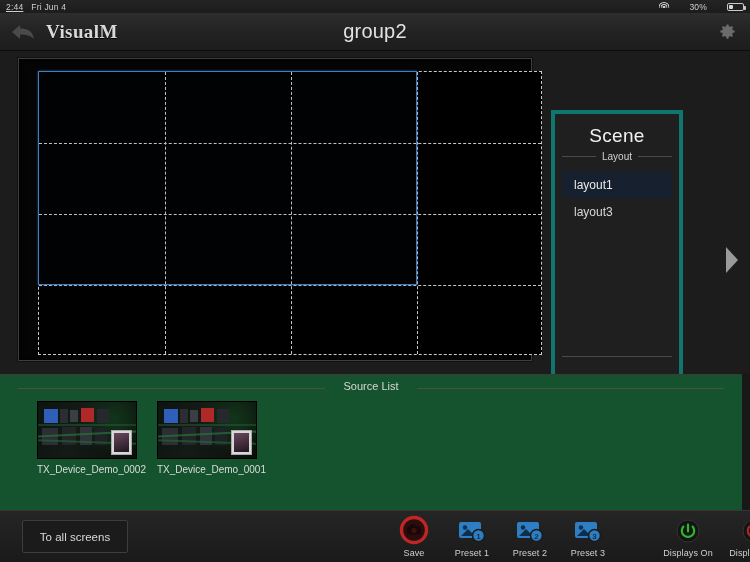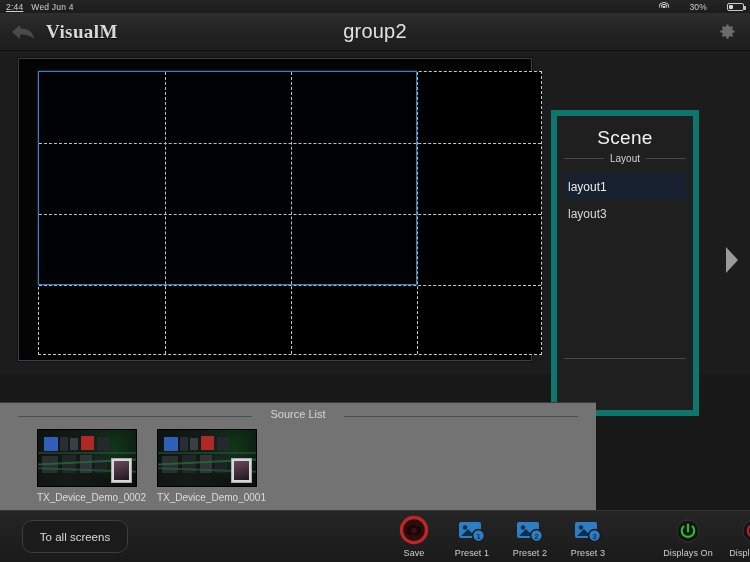--- a/index.html
+++ b/index.html
@@ -68,49 +68,49 @@
   .grid .vline{ position:absolute; top:0; bottom:0; width:0; border-left:1px dashed #c9c9c9; }
   .grid .hline{ position:absolute; left:0; right:0; height:0; border-top:1px dashed #c9c9c9; }
   .selection{
     position:absolute; border:1px solid #3e7fc1;
     box-shadow:0 0 2px rgba(62,127,193,.7);
     background:rgba(20,45,75,.05);
   }
 
   
   .scene{
-    position:absolute; left:551px; top:59px; width:148px; height:306px;
-    background:#1f1f1f; border:6px solid #0f766e;
+    position:absolute; left:551px; top:59px; width:132px; height:306px;
+    background:#1f1f1f; border:4px solid #0f766e;
   }
   .scene-title{
     text-align:center; color:#f2f2f2; font-size:19px; padding-top:11px; letter-spacing:.3px;
   }
   .legend{
     position:relative; margin:9px 7px 0 7px; height:11px;
   }
   .legend .ltext{
     position:absolute; left:50%; transform:translateX(-50%); top:-5px;
     background:#1f1f1f; padding:0 6px; font-size:10px; color:#d2d2d2;
   }
   .legend .lline{ position:absolute; top:0; left:0; right:0; border-top:1px solid #4a4a4a; }
   .layout-list{ margin:4px 7px 0 7px; }
   .layout-item{
-    height:27px; display:flex; align-items:center; padding-left:4px;
+    height:27px; display:flex; align-items:center; padding-left:12px;
     font-size:12px; color:#d8d8d8; cursor:pointer;
   }
   .layout-item.selected{ background:#16202e; color:#eaeaea; }
   .scene-divider{ position:absolute; left:7px; right:7px; top:242px; border-top:1px solid #4a4a4a; }
 
   .next-arrow{
     position:absolute; left:724px; top:194px; width:16px; height:30px; cursor:pointer;
   }
 
   
-  .src-section{ position:absolute; top:374px; left:0; width:596px; height:136px; background:#737373;
-                border-top:1px solid #3a3a3a;margin-top:28px; }
+  .src-section{ position:absolute; top:374px; left:0; width:742px; height:136px; background:#14532d;
+                border-top:1px solid #3a3a3a; }
   .src-head{ position:relative; height:26px; }
   .src-head .lineL{ position:absolute; left:18px; right:calc(50% + 46px); top:13px; border-top:1px solid #4d4d4d; }
   .src-head .lineR{ position:absolute; right:18px; left:calc(50% + 46px); top:13px; border-top:1px solid #4d4d4d; }
   .src-head .txt{ position:absolute; left:50%; transform:translateX(-50%); top:5px; font-size:11px; color:#d6d6d6; }
   .src-items{ display:flex; gap:20px; padding-left:37px; }
   .src-item{ width:100px; cursor:pointer; }
   .thumb{
     width:100px; height:58px; position:relative; overflow:hidden; background:#0b0f0b;
     border:1px solid #000;
   }
@@ -134,39 +134,39 @@
   .thumb .w1{ position:absolute; left:0; right:0; top:56%; height:2px; background:rgba(40,110,60,.75); transform:rotate(-3deg); }
   .thumb .w2{ position:absolute; left:0; right:0; top:70%; height:2px; background:rgba(38,100,58,.65); transform:rotate(2deg); }
   .thumb .w3{ position:absolute; left:0; right:0; top:40%; height:1.5px; background:rgba(35,95,55,.5); }
   .src-label{ margin-top:5px; text-align:center; font-size:10px; color:#dcdcdc; }
 
   
   .bottombar{ position:absolute; top:510px; left:0; width:750px; height:52px;
               background:linear-gradient(#252525,#1a1a1a); border-top:1px solid #363636; }
   .all-screens{
     position:absolute; left:22px; top:9px; width:106px; height:33px;
-    background:#1b1b1b; border:1px solid #3d3d3d; border-radius:10px;
+    background:#1b1b1b; border:1px solid #3d3d3d; border-radius:2px;
     display:flex; align-items:center; justify-content:center;
     font-size:11.5px; color:#d9d9d9; cursor:pointer;
   }
   .tools{ position:absolute; left:385px; top:4px; display:flex; gap:0; }
   .tool{ width:58px; display:flex; flex-direction:column; align-items:center; cursor:pointer; }
   .tool .ico{ height:30px; display:flex; align-items:flex-end; justify-content:center; }
   .tool .lab{ font-size:9px; color:#cfcfcf; margin-top:3px; letter-spacing:.1px; }
   .tool.wide{ width:66px; }
   .tool.spacer-left{ margin-left:38px; }
 </style>
 </head>
 <body>
 
 <div id="app">
 
   <div class="statusbar">
     <span class="sb-time">2:44</span>
-    <span class="sb-date">Wed Jun 4</span>
+    <span class="sb-date">Fri Jun 4</span>
     <span class="sb-right">
       <span class="wifi">
           <i class="a"></i>
           <i class="b"></i>
           <i class="c"></i>
         </span>
       <span>30%</span>
       <span class="batt">
           <i></i>
         </span>

